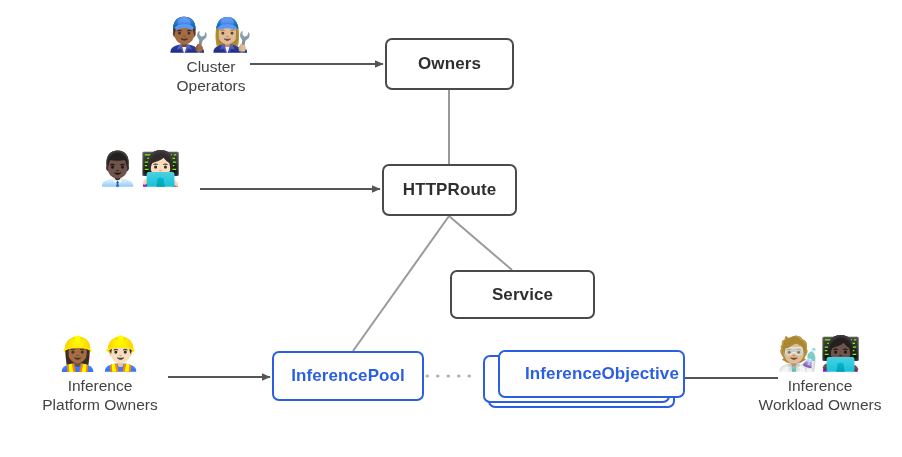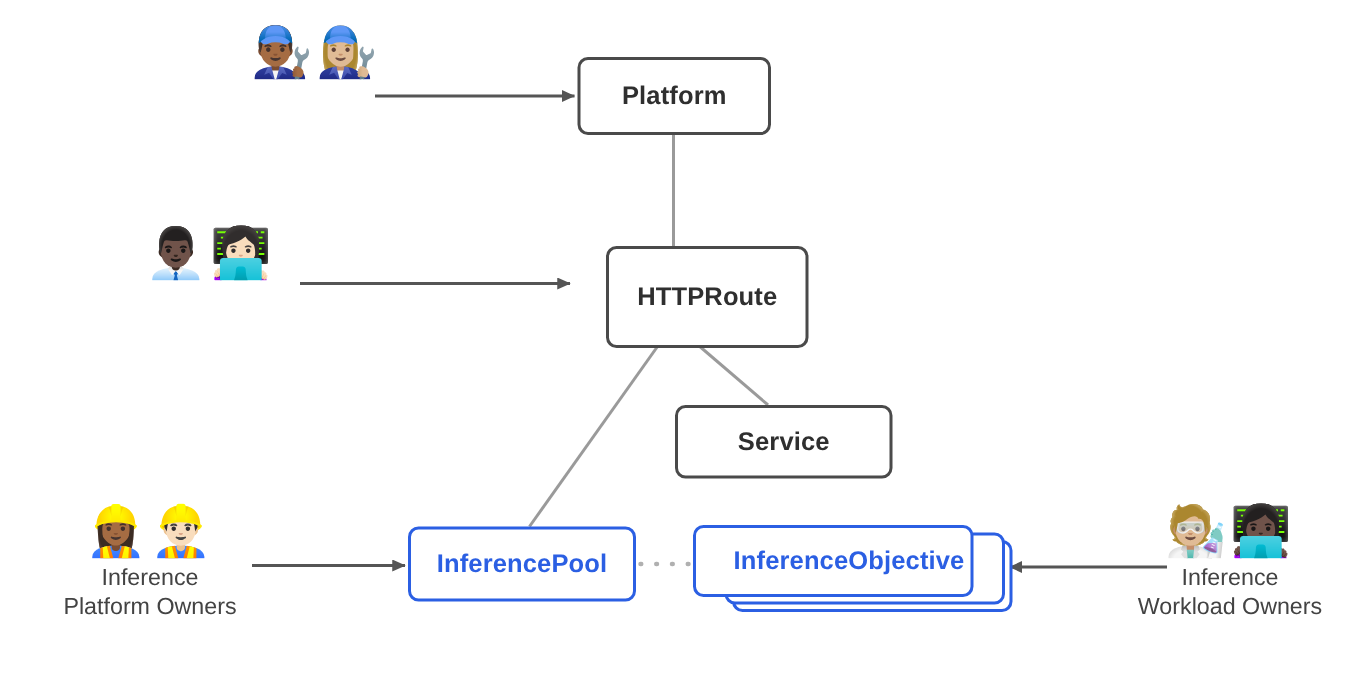--- a/index.html
+++ b/index.html
@@ -103,43 +103,45 @@
     <line x1="449" y1="216" x2="512" y2="270" stroke="#9a9a9a" stroke-width="2"></line>
     <line x1="427" y1="376" x2="476" y2="376" stroke="#b0b0b0" stroke-width="3" stroke-linecap="round" stroke-dasharray="0.5 10"></line>
 
     <line x1="250" y1="64" x2="383" y2="64" stroke="#555555" stroke-width="2" marker-end="url(#arrowhead-right)"></line>
     <line x1="200" y1="189" x2="380" y2="189" stroke="#555555" stroke-width="2" marker-end="url(#arrowhead-right)"></line>
     <line x1="168" y1="377" x2="270" y2="377" stroke="#555555" stroke-width="2" marker-end="url(#arrowhead-right)"></line>
     <line x1="778" y1="378" x2="673" y2="378" stroke="#555555" stroke-width="2" marker-end="url(#arrowhead-left)"></line>
   </svg>
 
   <div class="node node-gray" style="left:385px; top:38px; width:129px; height:52px;">
-    <span class="node-label label-gray">Platform</span>
+    <span class="node-label label-gray">Owners</span>
   </div>
 
-  <div class="node node-gray" style="left:382px; top:164px; width:135px; height:68px;margin-left:22px;">
+  <div class="node node-gray" style="left:382px; top:164px; width:135px; height:52px;">
     <span class="node-label label-gray">HTTPRoute</span>
   </div>
 
   <div class="node node-gray" style="left:450px; top:270px; width:145px; height:49px;text-align:center;">
     <span class="node-label label-gray">Service</span>
   </div>
 
   <div class="node node-blue" style="left:272px; top:351px; width:152px; height:50px;text-align:right;">
     <span class="node-label label-blue">InferencePool</span>
   </div>
 
   <div class="stack-layer" style="left:488px; top:360px; width:187px; height:48px;"></div>
   <div class="stack-layer" style="left:483px; top:355px; width:187px; height:48px;"></div>
-  <div class="node node-blue" style="left:462px; top:350px; width:187px; height:48px;padding-left:21px;">
+  <div class="node node-blue" style="left:498px; top:350px; width:187px; height:48px;padding-left:21px;">
     <span class="node-label label-blue">InferenceObjective</span>
   </div>
 
   <div class="actor" style="left:116px; top:18px;">
     <div class="actor-emoji">👨🏾‍🔧👩🏼‍🔧</div>
+    <div class="actor-name">Cluster
+Operators</div>
   </div>
 
   <div class="actor" style="left:45px; top:152px;">
     <div class="actor-emoji">👨🏿‍💼👩🏻‍💻</div>
   </div>
 
   <div class="actor" style="left:5px; top:337px;">
     <div class="actor-emoji">👷🏾‍♀️👷🏻‍♂️</div>
     <div class="actor-name">Inference
 Platform Owners</div>

